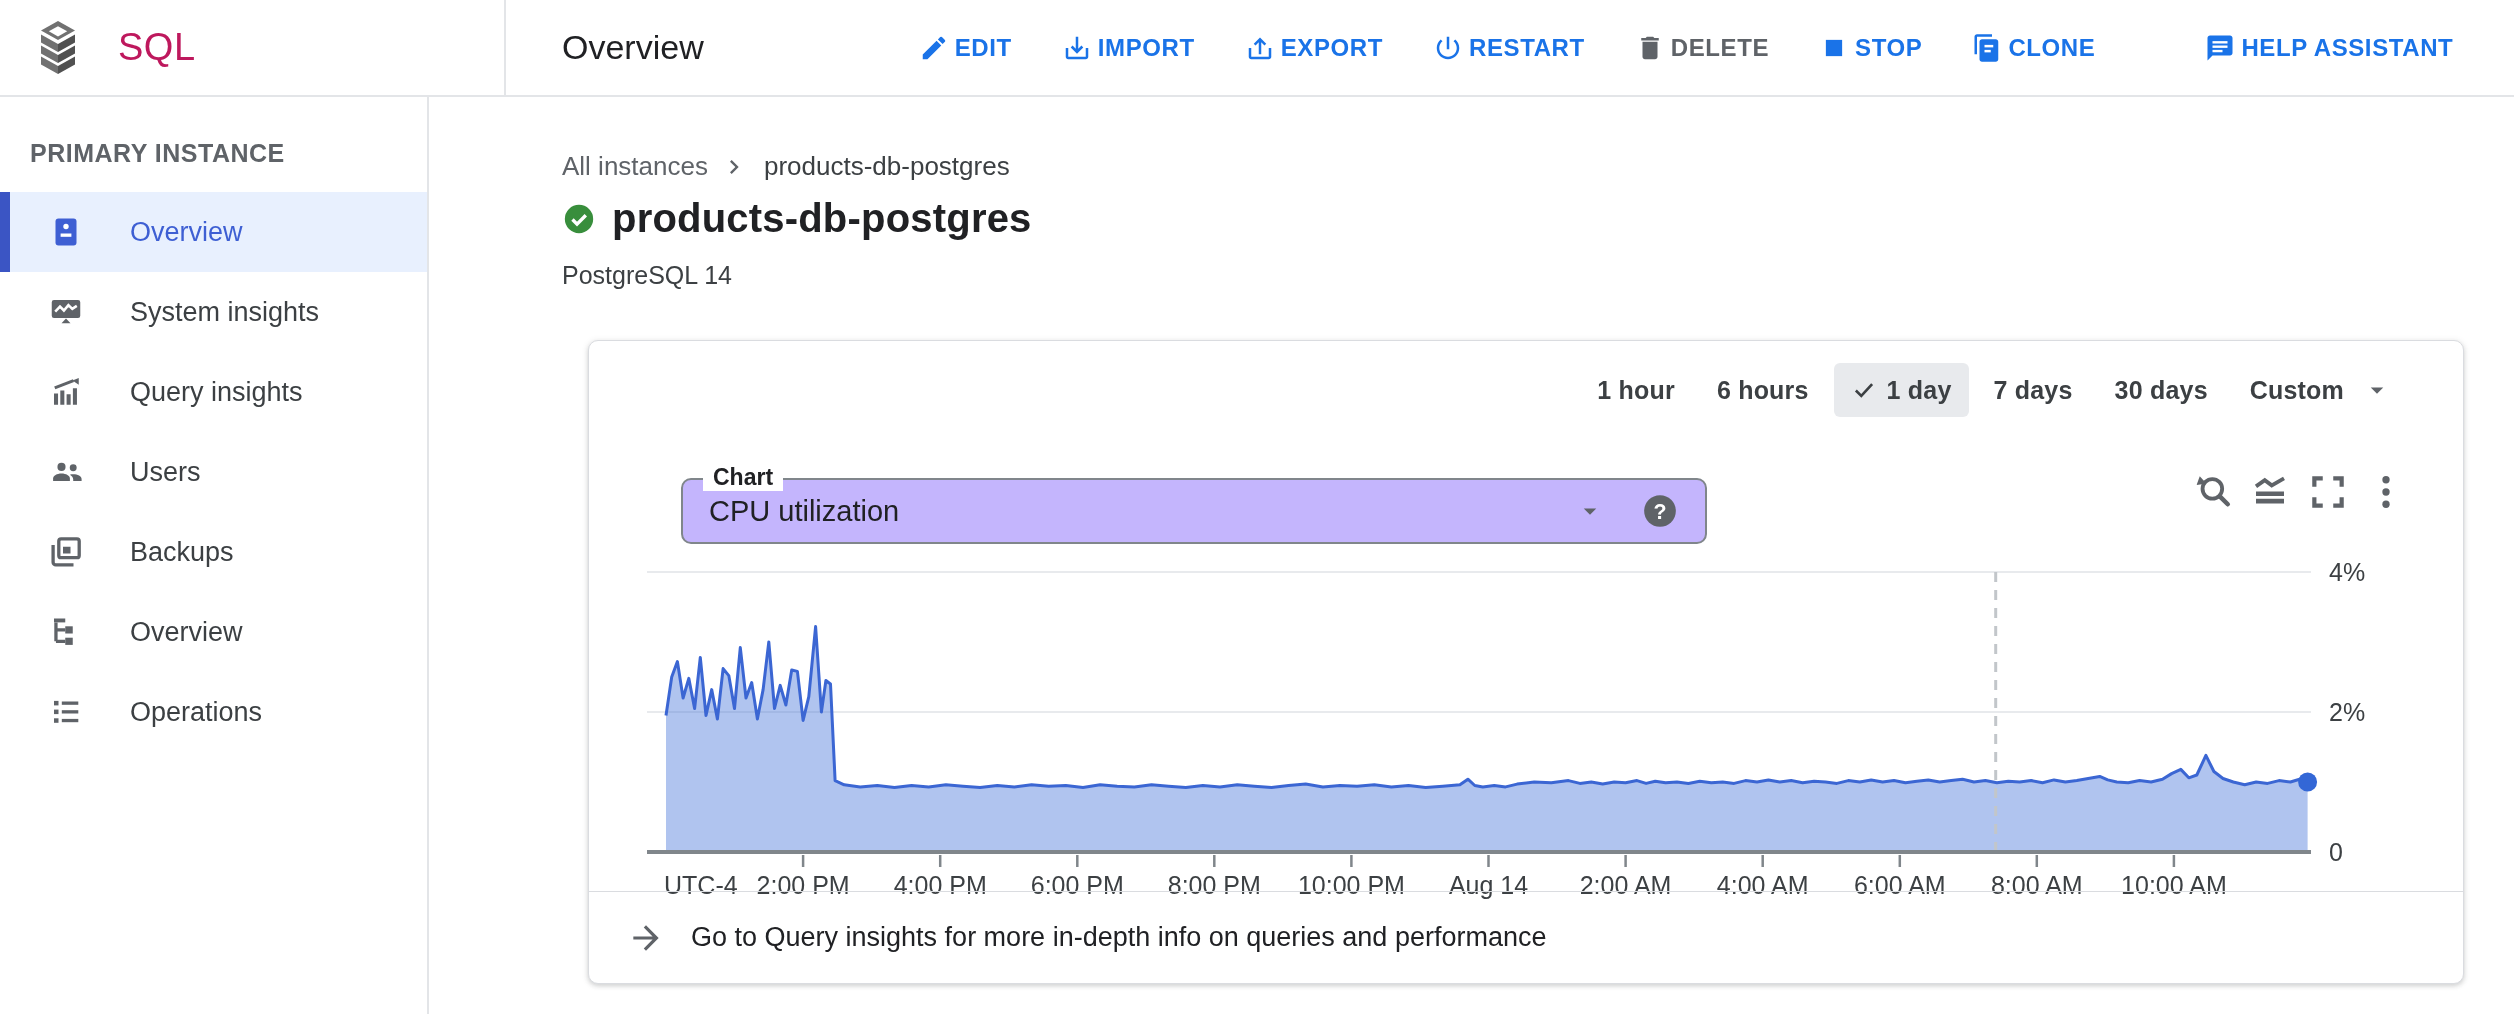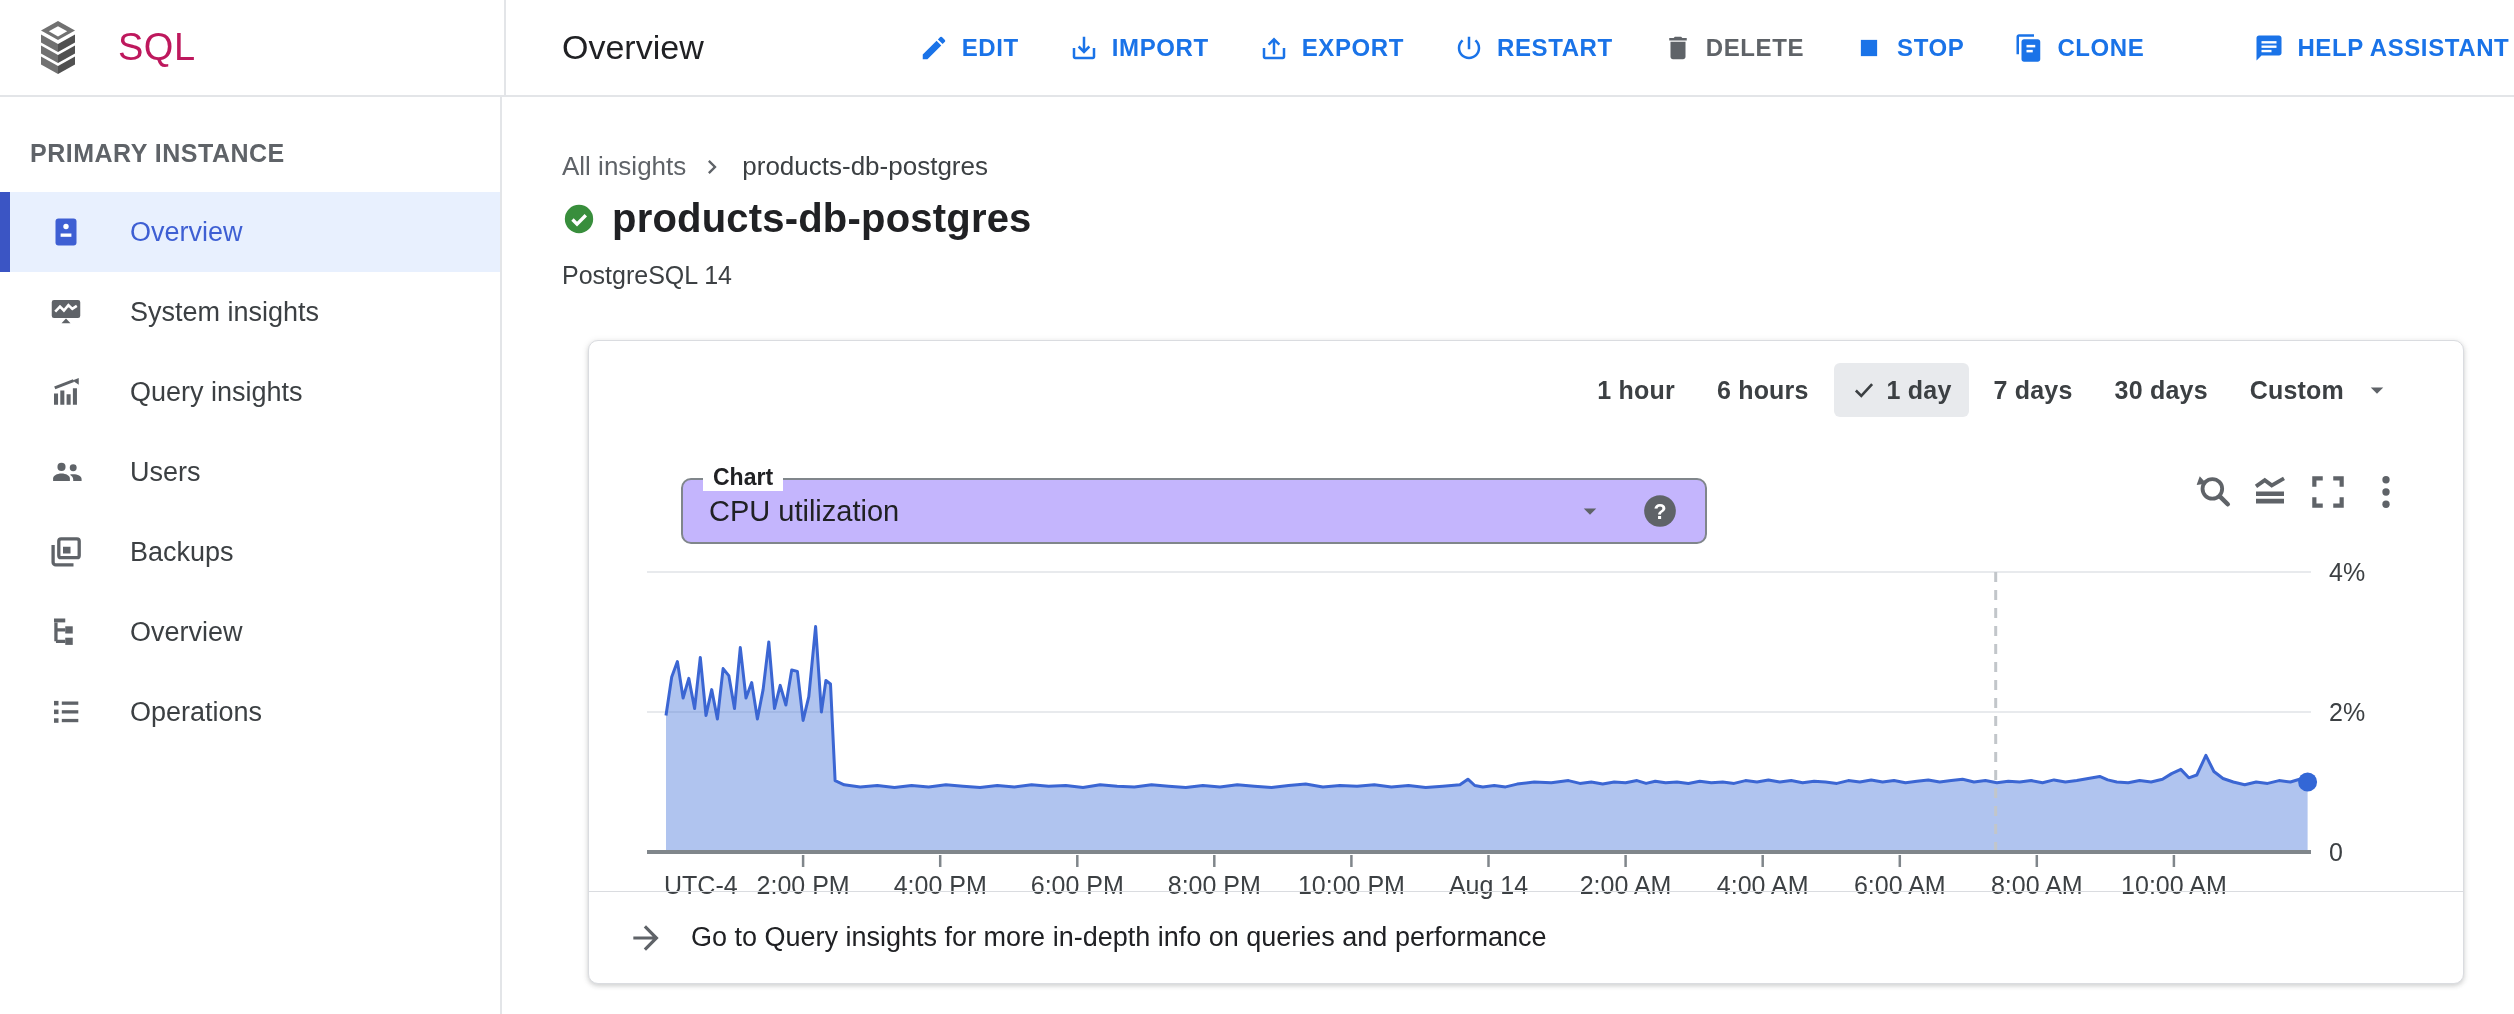--- a/index.html
+++ b/index.html
@@ -11,28 +11,28 @@
   }
   
   .header { position:absolute; top:0; left:0; right:0; height:97px; background:#fff;
             border-bottom:2px solid #e3e5e8; display:flex; z-index:5; }
   .header-left { flex:0 0 506px; display:flex; align-items:center; padding-left:34px;
                  border-right:2px solid #e3e5e8; }
   .product-name { font-size:38px; margin-left:36px; letter-spacing:.5px; color:#be185d; }
   .header-main { flex:1; display:flex; align-items:center; padding-left:56px; }
   .page-title { font-size:34px; color:#202124; }
   .actions { display:flex; align-items:center; margin-left:190px; }
-  .action { display:flex; align-items:center; gap:13px; background:none; border:none;
+  .action { display:flex; align-items:center; gap:6px; background:none; border:none;
             cursor:pointer; color:var(--accent,#1a73e8); font-family:inherit; font-size:24px;
             font-weight:700; letter-spacing:.6px; padding:0 25px; height:64px; white-space:nowrap; }
   .action.disabled { color:var(--gray,#5f6368); }
   .action .aicon { display:flex; }
   .action.gap-before { margin-left:60px; }
   
-  .sidebar { position:absolute; top:97px; left:0; width:502px; bottom:0; background:#fff;
+  .sidebar { position:absolute; top:97px; left:0; width:429px; bottom:0; background:#fff;
              border-right:2px solid #e3e5e8; }
   .section-title { margin:42px 0 24px 30px; font-size:25px; font-weight:700;
                    color:var(--gray,#5f6368); letter-spacing:.5px; }
   .nav-item { position:relative; height:80px; display:flex; align-items:center;
               padding-left:48px; color:#3c4043; font-size:27px; cursor:pointer; }
   .nav-item .nicon { width:36px; height:36px; color:var(--gray,#5f6368); display:flex; flex:0 0 36px; }
   .nav-item .nlabel { margin-left:46px; }
   .nav-item.selected { background:var(--nav-sel-bg,#e8f0fe); color:var(--nav-sel,#3e5fd3); }
   .nav-item.selected .nicon { color:var(--nav-sel,#3e5fd3); }
   .nav-item.selected::before { content:""; position:absolute; left:0; top:0; bottom:0;
@@ -254,21 +254,21 @@
             <rect x="9.2" y="16.6" width="11" height="2.2" fill="currentColor"></rect>
           </svg>
         </span>
         <span class="nlabel">Operations</span>
       </div>
     </nav>
 </div>
 
 <div class="main">
   <div class="breadcrumb">
-    <span style="cursor:pointer">All insights</span>
+    <span style="cursor:pointer">All instances</span>
     <span class="crumb-chevron">
       <svg width="28" height="28" viewBox="0 0 24 24">
           <path fill="currentColor" d="M10 6L8.59 7.41 13.17 12l-4.58 4.59L10 18l6-6z"></path>
         </svg>
     </span>
     <span class="crumb-current">products-db-postgres</span>
   </div>
 
   <div class="instance-row">
     <span class="status-icon">

